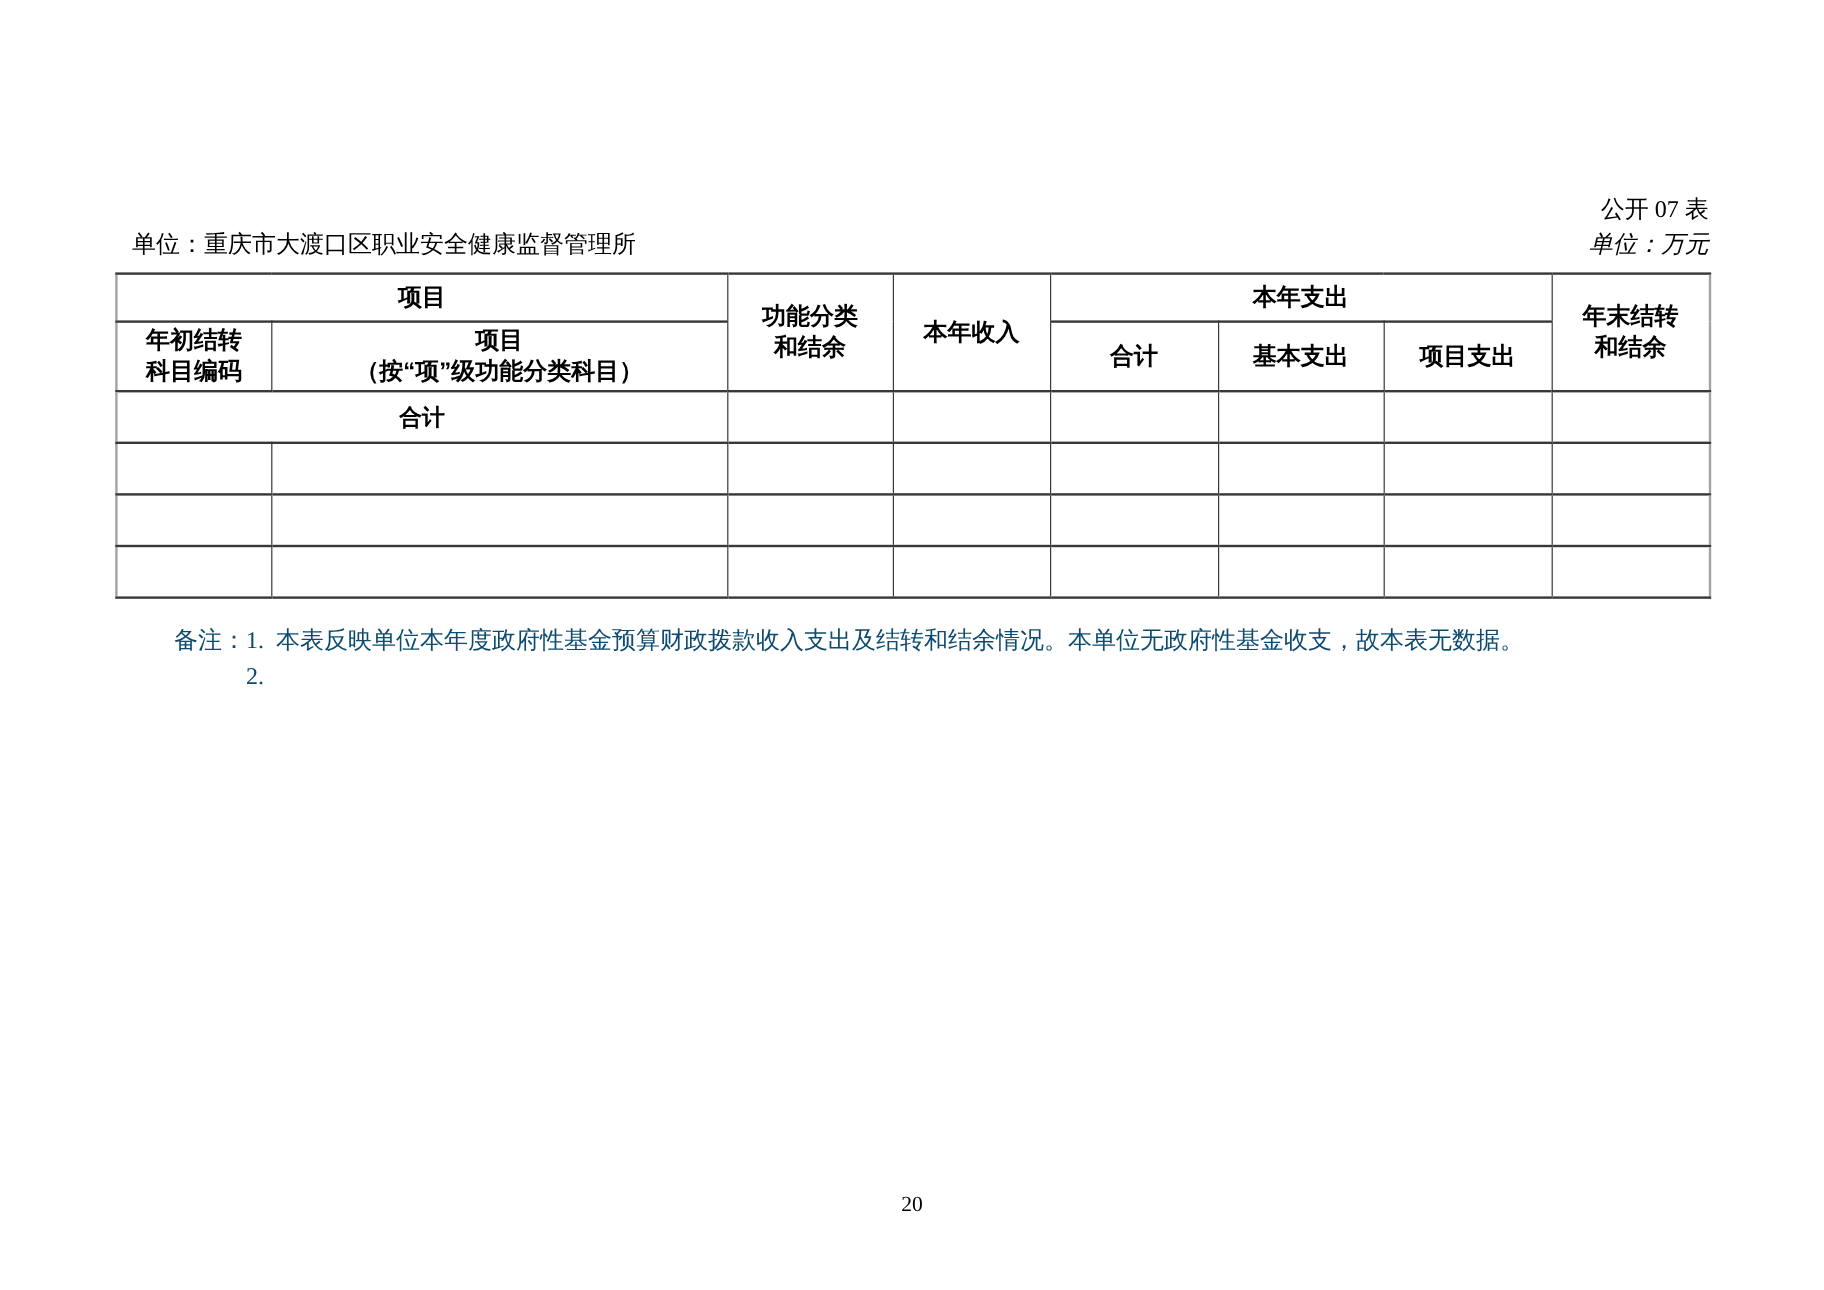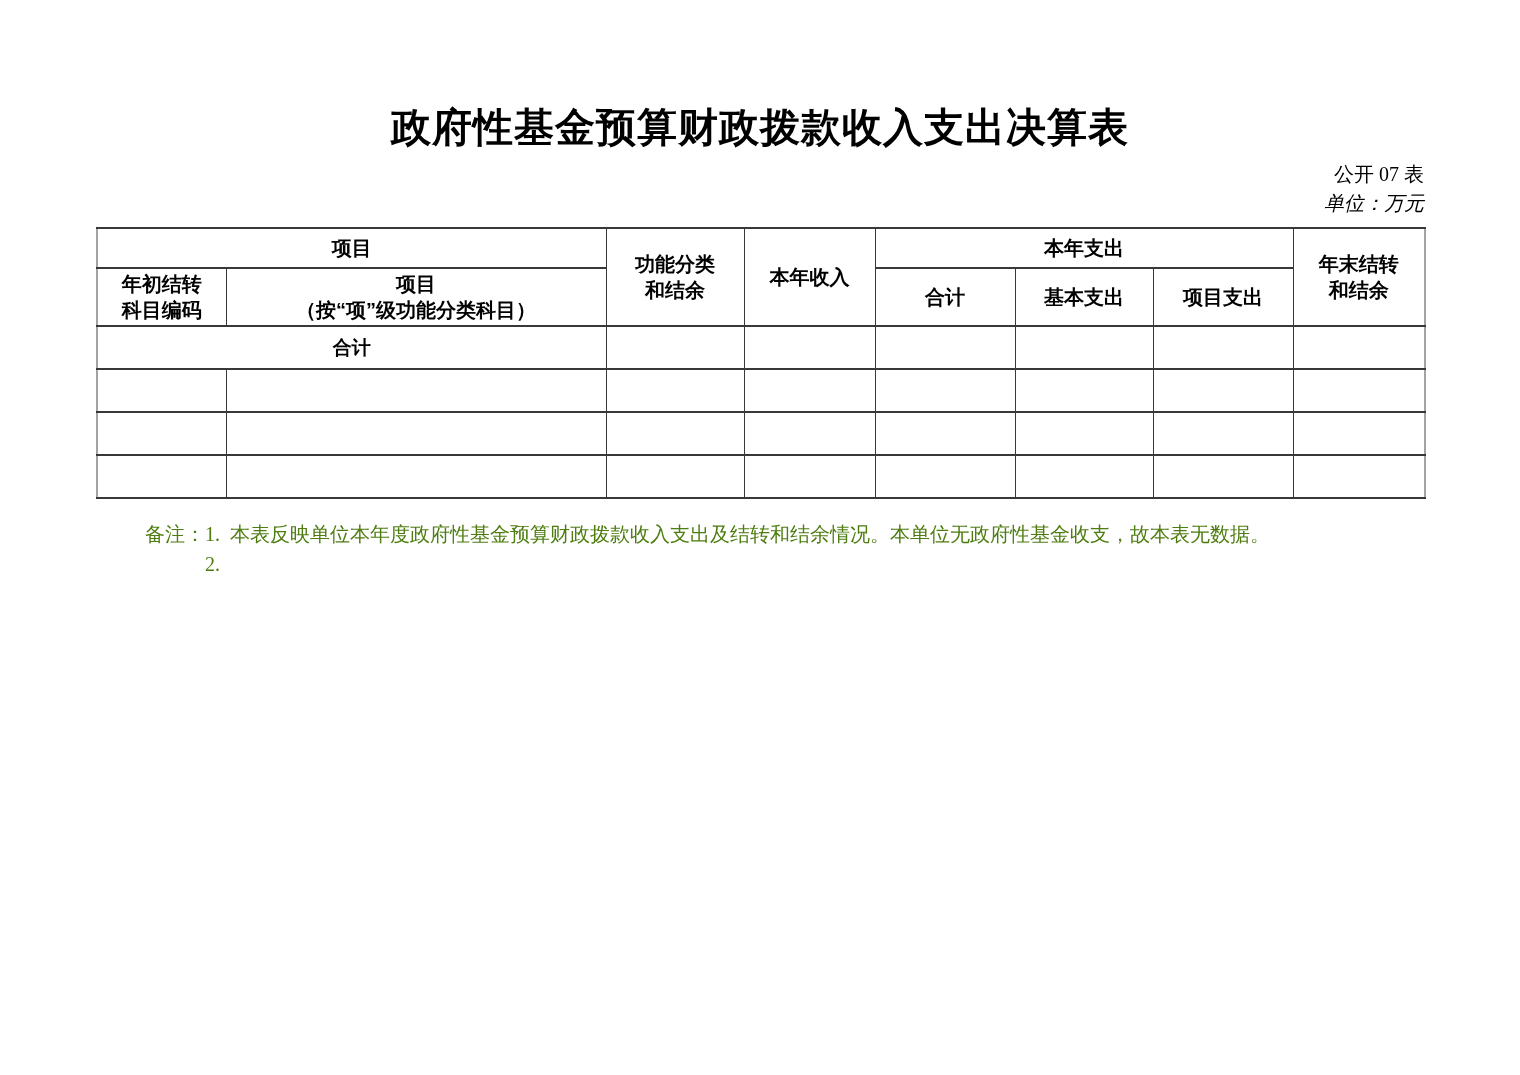--- a/index.html
+++ b/index.html
@@ -70,45 +70,45 @@
   }
 
   .notes {
     position: absolute;
     top: 519px;
     left: 145px;
     width: 1280px;
     font-family: "Liberation Serif", "DejaVu Serif", serif;
     font-size: 20px;
     line-height: 30px;
-    color: #4d7c0f;
+    color: #0c4a6e;
   }
   .notes-row { display: flex; align-items: flex-start; }
   .notes-label { white-space: nowrap; }
   .note-line { display: flex; }
   .note-num { white-space: nowrap; margin-right: 10px; }
   .page-number {
     position: absolute;
     top: 993px;
     left: 0;
     width: 100%;
     text-align: center;
     font-family: "Liberation Serif", "DejaVu Serif", serif;
     font-size: 18px;
   }
 </style>
 </head>
 <body>
 
 <div class="page">
 
-  <div class="doc-title">政府性基金预算财政拨款收入支出决算表</div>
 
   <div class="meta-serif meta-form-code">公开 07 表</div>
   <div class="meta-serif meta-unit-money">单位：万元</div>
+  <div class="meta-serif meta-unit-name">单位：重庆市大渡口区职业安全健康监督管理所</div>
 
   <table class="report">
     <colgroup>
       <col style="width:129px">
       <col style="width:380px">
       <col style="width:138px">
       <col style="width:131px">
       <col style="width:140px">
       <col style="width:138px">
       <col style="width:140px">
@@ -185,14 +185,15 @@
           <span class="note-num">1.</span>
           <span>本表反映单位本年度政府性基金预算财政拨款收入支出及结转和结余情况。本单位无政府性基金收支，故本表无数据。</span>
         </div>
         <div class="note-line">
           <span class="note-num">2.</span>
         </div>
       </div>
     </div>
   </div>
 
+  <div class="page-number">20</div>
 
 </div>
 
 </body></html>

